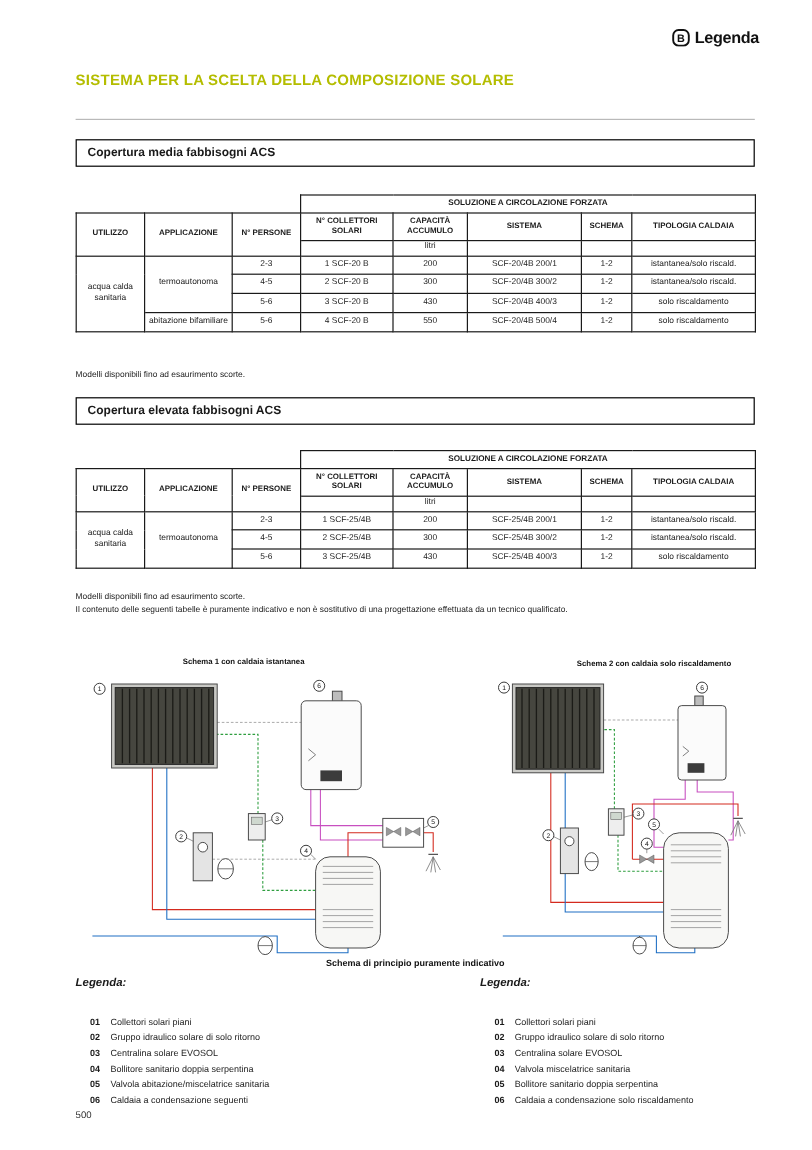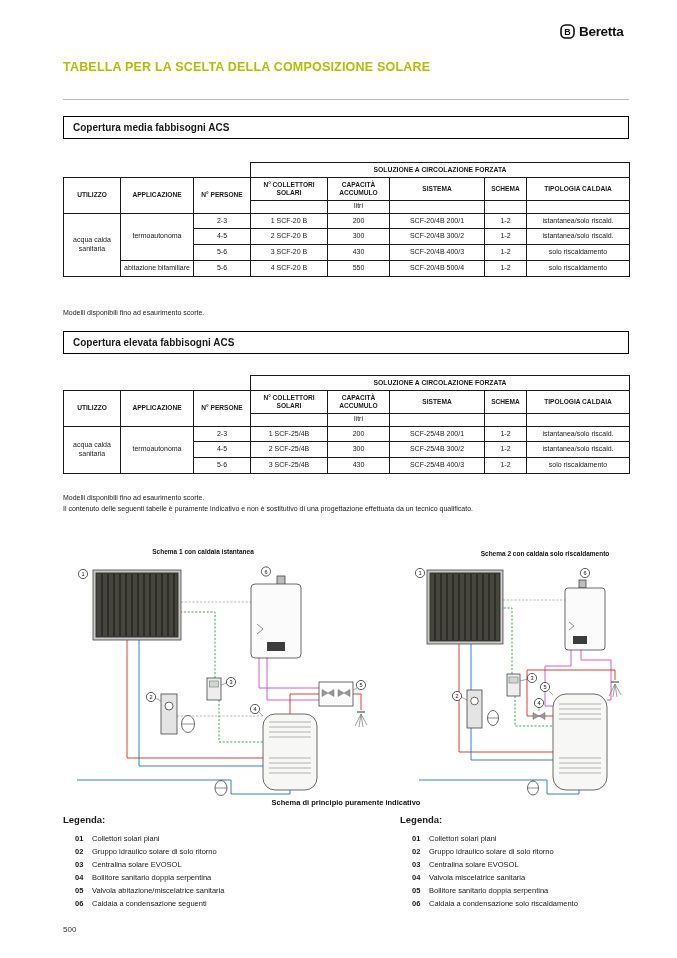--- a/index.html
+++ b/index.html
@@ -51,39 +51,39 @@
   .p-blue  { stroke:var(--pipe-blue, #1f6fc4); }
   .p-green { stroke:var(--pipe-green, #2e9e3f); }
   .p-mag   { stroke:var(--pipe-magenta, #c84fc0); }
   .p-gray  { stroke:#9a9a9a; stroke-width:0.7; }
   .coil { stroke:#949494; stroke-width:0.7; fill:none; }
   .comp { stroke:#444; stroke-width:0.8; }
   .lead { stroke:#555; stroke-width:0.5; }
 
   
   .legend { top:814px; }
-  .legend-title { font-size:9.5px; font-weight:bold; margin-bottom:7px; }
+  .legend-title { font-size:9.5px; font-weight:bold; margin-bottom:20px;font-style:italic; }
   .legend-item { display:flex; font-size:7.5px; line-height:13px; }
   .ln { font-weight:bold; width:17px; flex:0 0 17px;margin-left:12px; }
   .lt { color:#222; }
 
   .page-num { top:925px; left:63px; font-size:8px; color:#333; }
 </style>
 </head>
 <body>
 
 <div class="abs logo">
   <svg width="15" height="15" viewBox="0 0 15 15">
     <rect x="1" y="1" width="13" height="13" rx="4.5" fill="none" stroke="#111" stroke-width="1.6"></rect>
     <text x="7.5" y="11" text-anchor="middle" font-size="9" font-weight="bold" fill="#111">B</text>
   </svg>
-  <span class="logo-text">Beretta</span>
-</div>
-
-<div class="abs page-title">TABELLA PER LA SCELTA DELLA COMPOSIZIONE SOLARE</div>
+  <span class="logo-text">Legenda</span>
+</div>
+
+<div class="abs page-title">SISTEMA PER LA SCELTA DELLA COMPOSIZIONE SOLARE</div>
 <div class="abs top-rule"></div>
 
 <div class="abs sec-box" style="top:116px;">Copertura media fabbisogni ACS</div>
 
 <div class="abs tbl" style="top:162px;">
   <table>
     <colgroup>
       <col style="width:57px">
         <col style="width:73px">
         <col style="width:57px">

